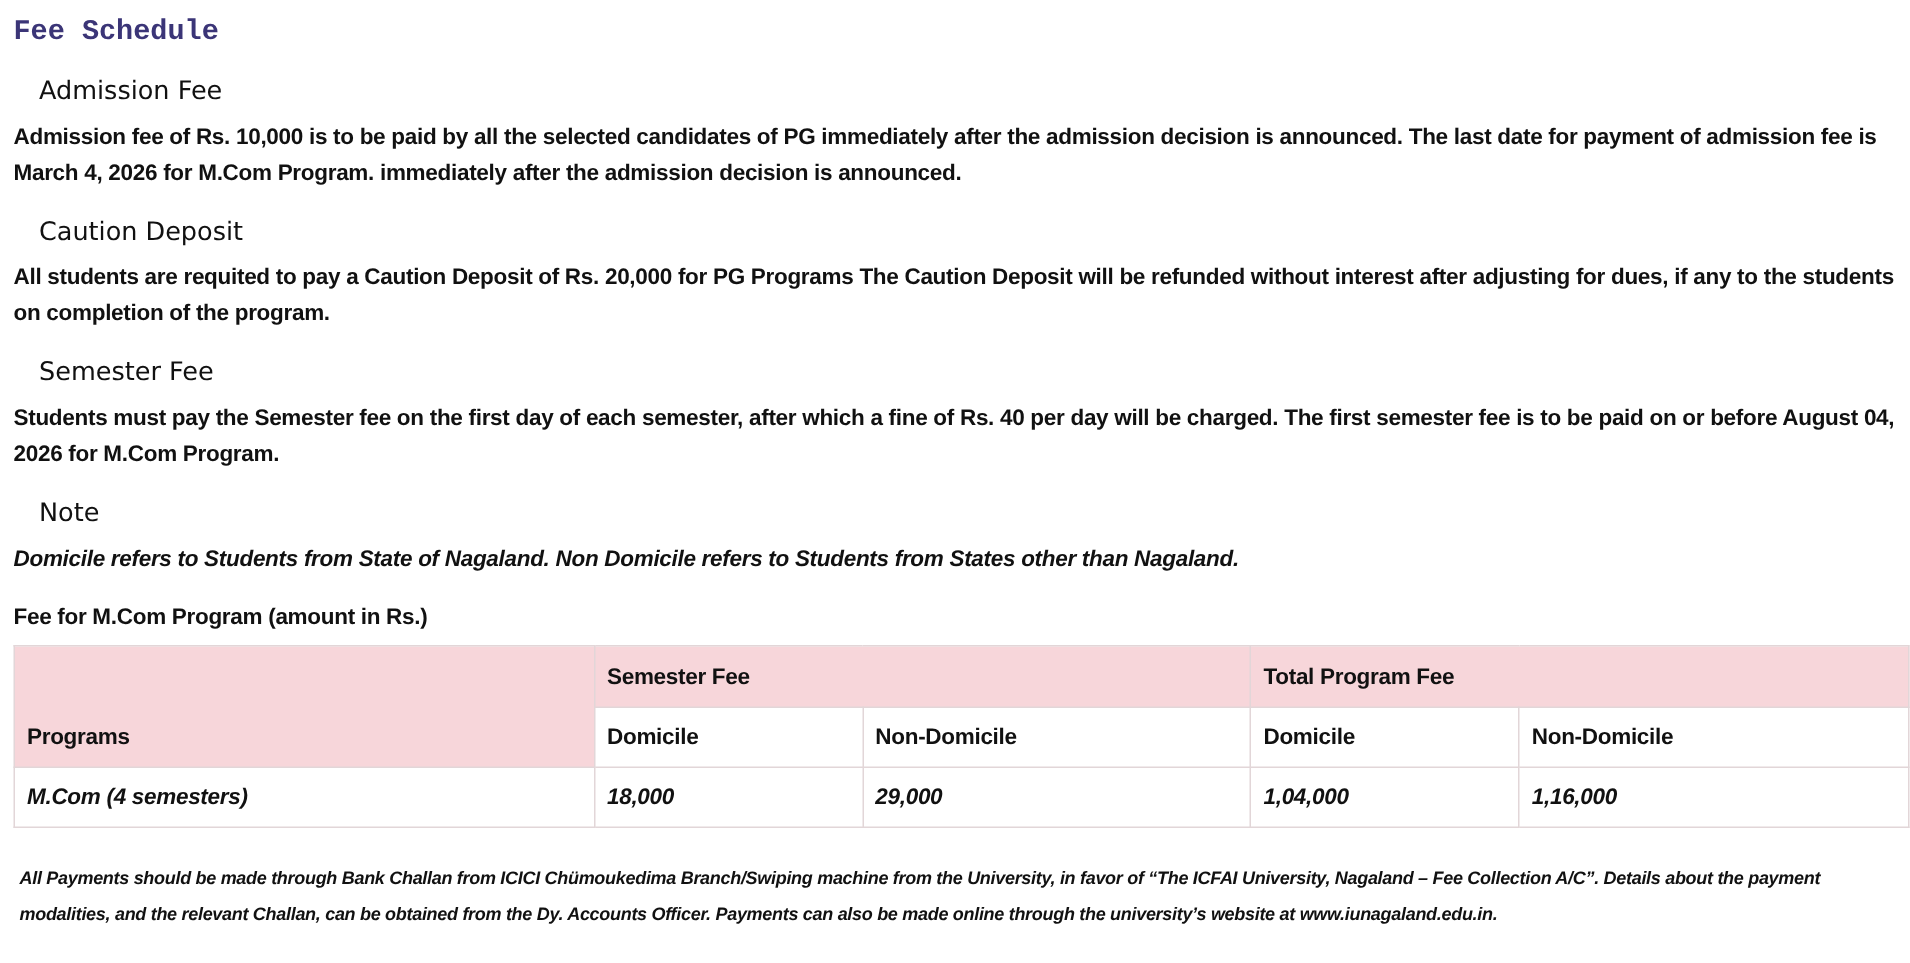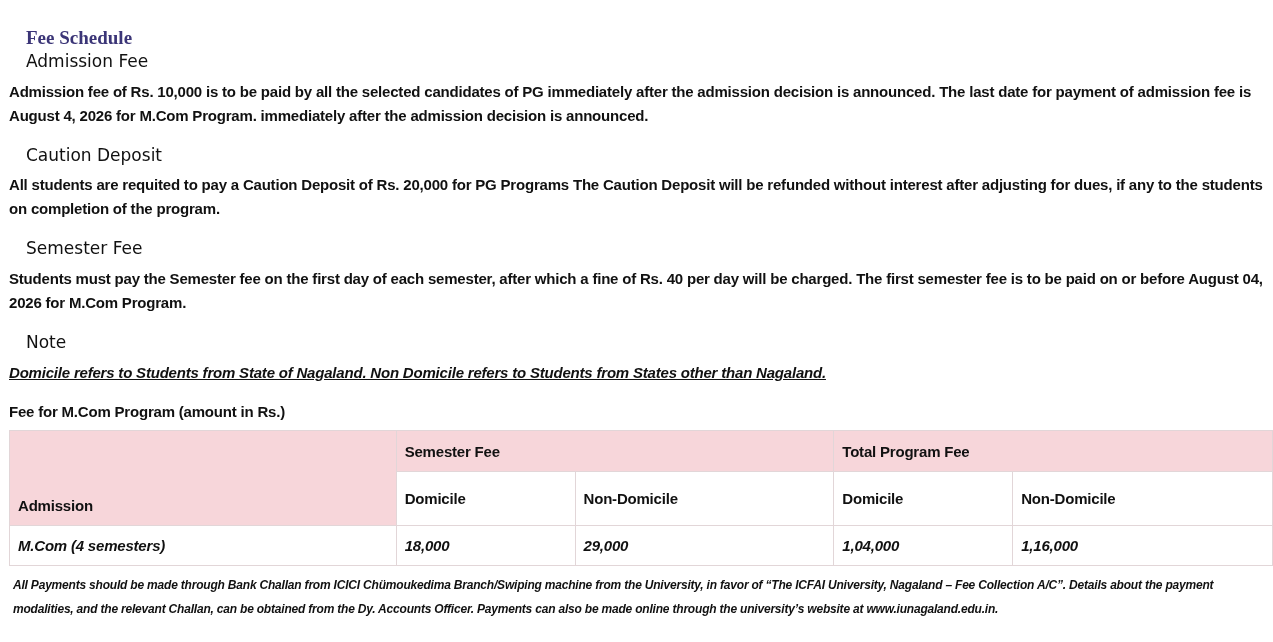--- a/index.html
+++ b/index.html
@@ -3,69 +3,69 @@
   <meta charset="utf-8">
   <style>
     html, body { margin: 0; padding: 0; background: #ffffff; }
     body {
       width: 1273px; height: 642px; overflow: hidden;
       font-family: "Liberation Sans", sans-serif;
       color: #111;
     }
     .page { padding: 0 0 0 9px; width: 1264px; }
     .title {
-      font-family: Liberation Serif, serif;
+      font-family: Liberation Mono, monospace;
       font-size: 19px; font-weight: bold; color: #3b3577;
-      margin: 17px; position: absolute; top: 10px; left: 9px; text-align: right;
+      margin: 0; position: absolute; top: 10px; left: 9px; text-align: right;
     }
     .section-heading {
       font-family: "DejaVu Sans", sans-serif;
       font-size: 17px; font-weight: normal; color: #111;
       position: absolute; left: 26px; margin: 0;
     }
     .para {
       position: absolute; left: 9px; width: 1255px;
       font-size: 15px; font-weight: bold; line-height: 24px;
       letter-spacing: -0.2px; margin: 0; color: #111;
     }
-    .para.italic { font-style: italic; text-decoration: underline; }
+    .para.italic { font-style: italic; }
     .caption {
       position: absolute; left: 9px; top: 403px;
       font-size: 15px; font-weight: bold; color: #111; margin: 0;
       letter-spacing: -0.2px;
     }
     table.fee {
       position: absolute; left: 9px; top: 430px;
       width: 1264px; border-collapse: collapse;
       font-size: 15px; font-weight: bold; letter-spacing: -0.2px;
     }
     table.fee td, table.fee th {
       border: 1px solid #e2d6d8; text-align: left; padding: 0 8px;
       font-weight: bold; color: #111;
     }
     .hdr { background: #f7d6da; }
     .row-h1 { height: 41px; }
-    .row-h2 { height: 54px; margin-top: 20px; }
+    .row-h2 { height: 40px; margin-top: 20px; }
     .row-d { height: 40px; font-style: italic; }
     .programs-cell { vertical-align: bottom; padding-bottom: 11px !important; }
     .footer {
       position: absolute; left: 9px; top: 569px; width: 1255px;
       font-size: 12px; font-weight: bold; font-style: italic; line-height: 24px;
       letter-spacing: -0.2px; margin: 4px; color: #111;
     }
   </style>
 </head>
 <body>
 
 <div class="page">
 
   <h1 class="title">Fee Schedule</h1>
 
   <h2 class="section-heading" style="top:51px;">Admission Fee</h2>
-  <p class="para" style="top:80px;">Admission fee of Rs. 10,000 is to be paid by all the selected candidates of PG immediately after the admission decision is announced. The last date for payment of admission fee is August 4, 2026 for M.Com Program. immediately after the admission decision is announced.</p>
+  <p class="para" style="top:80px;">Admission fee of Rs. 10,000 is to be paid by all the selected candidates of PG immediately after the admission decision is announced. The last date for payment of admission fee is March 4, 2026 for M.Com Program. immediately after the admission decision is announced.</p>
 
   <h2 class="section-heading" style="top:145px;">Caution Deposit</h2>
   <p class="para" style="top:173px;">All students are requited to pay a Caution Deposit of Rs. 20,000 for PG Programs The Caution Deposit will be refunded without interest after adjusting for dues, if any to the students on completion of the program.</p>
 
   <h2 class="section-heading" style="top:238px;">Semester Fee</h2>
   <p class="para" style="top:267px;">Students must pay the Semester fee on the first day of each semester, after which a fine of Rs. 40 per day will be charged. The first semester fee is to be paid on or before August 04, 2026 for M.Com Program.</p>
 
   <h2 class="section-heading" style="top:332px;">Note</h2>
   <p class="para italic" style="top:361px;">Domicile refers to Students from State of Nagaland. Non Domicile refers to Students from States other than Nagaland.</p>
 
@@ -74,21 +74,21 @@
   <table class="fee">
     <colgroup>
       <col style="width:387px">
       <col style="width:179px">
       <col style="width:259px">
       <col style="width:179px">
       <col style="width:260px">
     </colgroup>
     <tbody>
         <tr class="row-h1">
-      <th class="hdr programs-cell" rowspan="2">Admission</th>
+      <th class="hdr programs-cell" rowspan="2">Programs</th>
       <th class="hdr" colspan="2">Semester Fee</th>
       <th class="hdr" colspan="2">Total Program Fee</th>
     </tr>
     <tr class="row-h2">
       <td>Domicile</td>
       <td>Non-Domicile</td>
       <td>Domicile</td>
       <td>Non-Domicile</td>
     </tr>
     <tr class="row-d">

